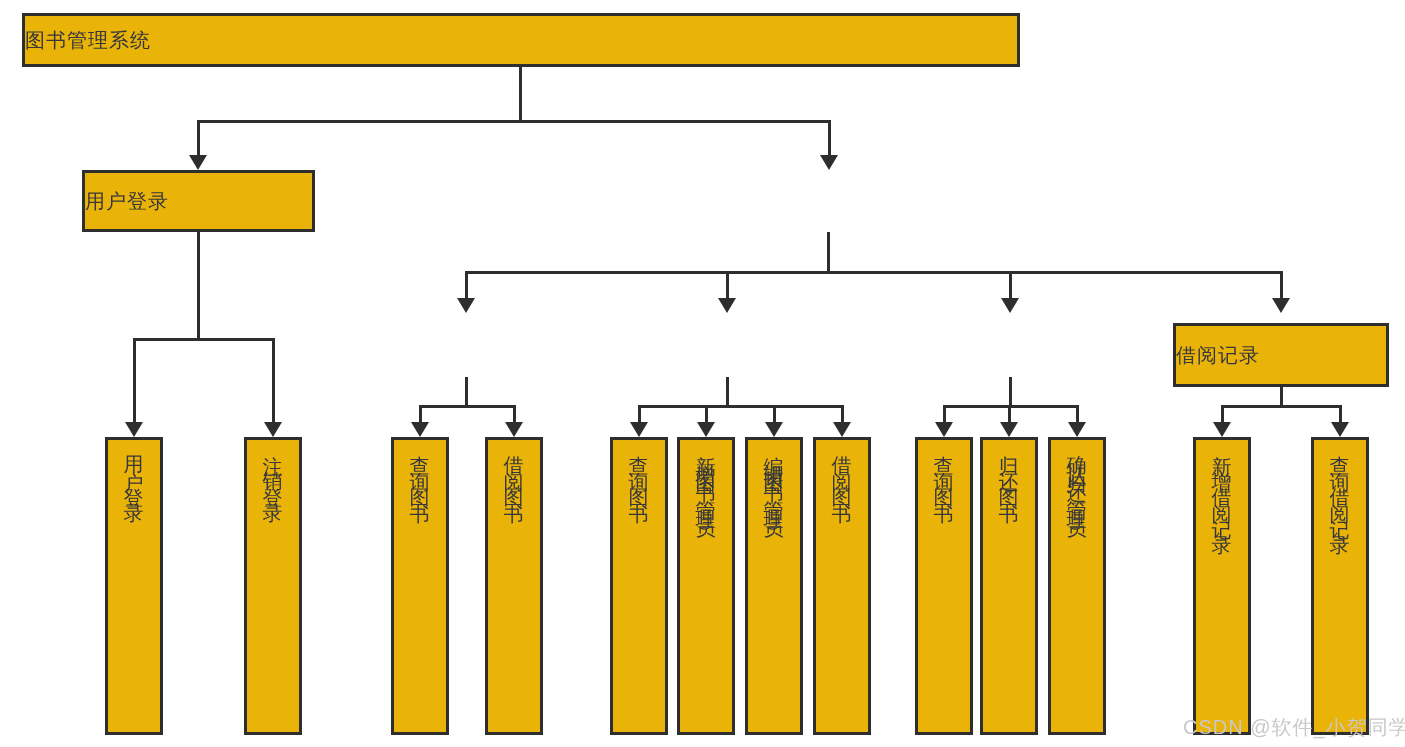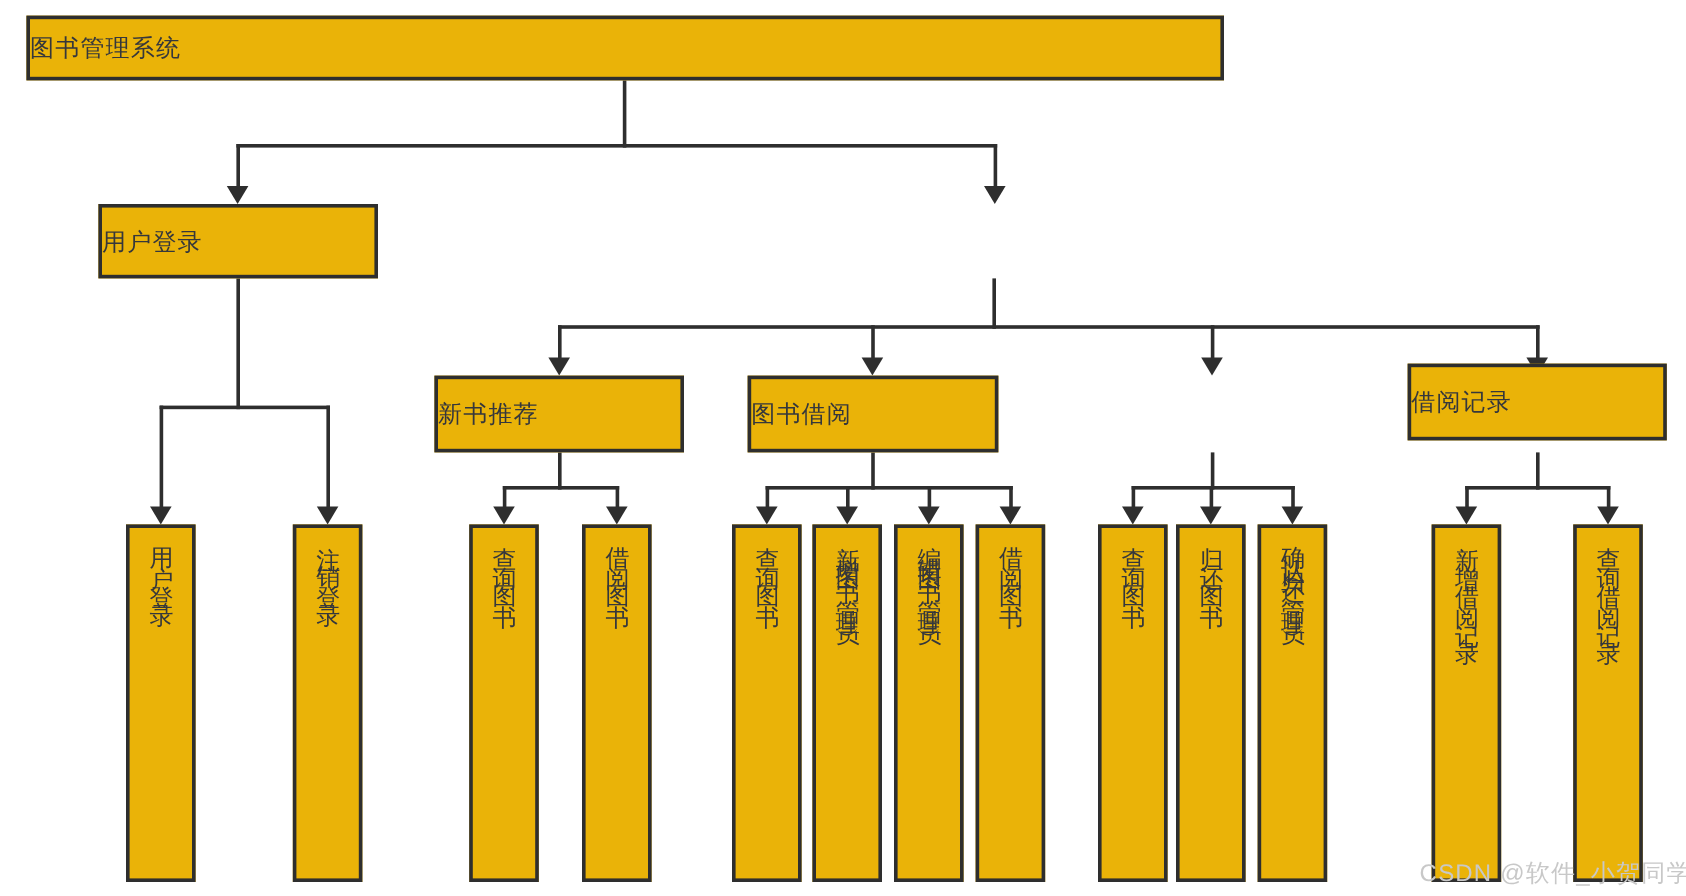--- a/index.html
+++ b/index.html
@@ -68,27 +68,21 @@
 <div class="canvas">
 
   <div class="box" style="left:22px;top:13px;width:998px;height:54px">
     <span>图书管理系统</span>
   </div>
 
   <div class="box" style="left:82px;top:170px;width:233px;height:62px">
     <span>用户登录</span>
   </div>
 
-  <div class="box" style="left:362px;top:313px;width:208px;height:64px">
-    <span>新书推荐</span>
-  </div>
-  <div class="box" style="left:623px;top:313px;width:209px;height:64px">
-    <span>图书借阅</span>
-  </div>
-  <div class="box" style="left:1173px;top:303px;width:216px;height:64px">
+  <div class="box" style="left:1173px;top:323px;width:216px;height:64px">
     <span>借阅记录</span>
   </div>
 
   <div class="box leaf" style="left:105px;top:437px;width:58px;height:298px">
     <span class="v-label" style="letter-spacing: 16px;">用户登录</span>
   </div>
   <div class="box leaf" style="left:244px;top:437px;width:58px;height:298px">
     <span class="v-label" style="letter-spacing: 16px;">注销登录</span>
   </div>
 

